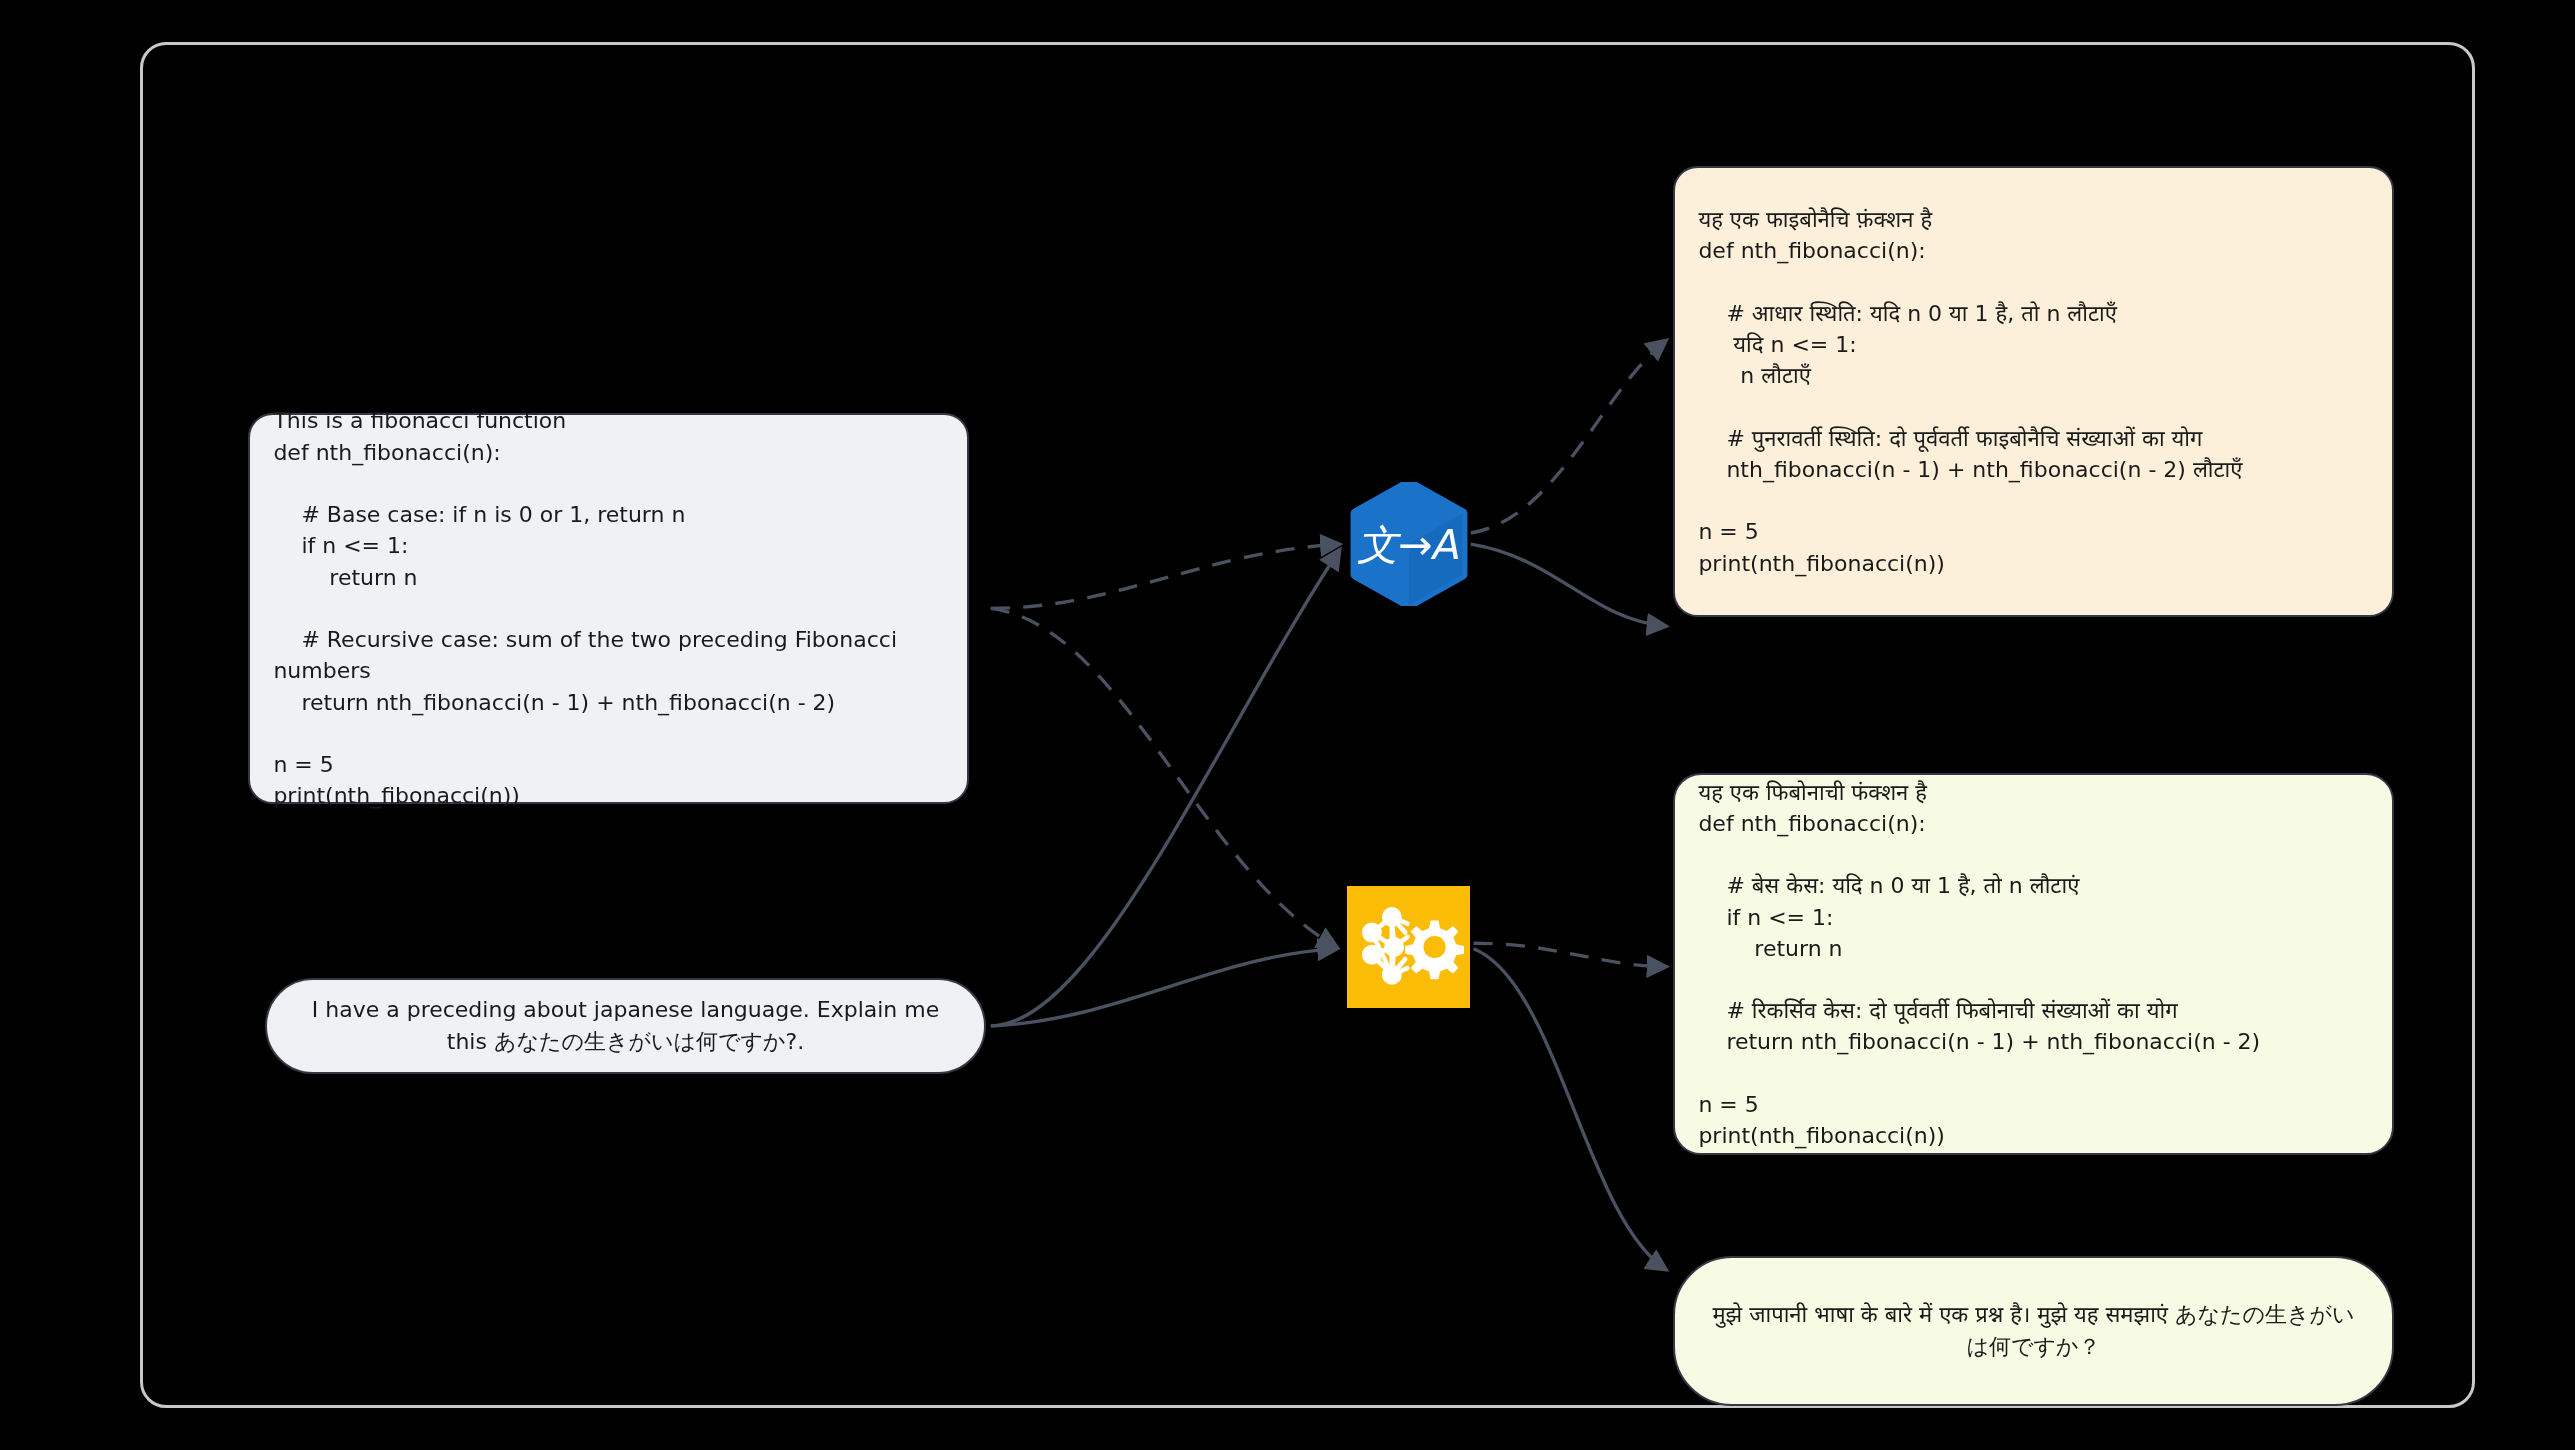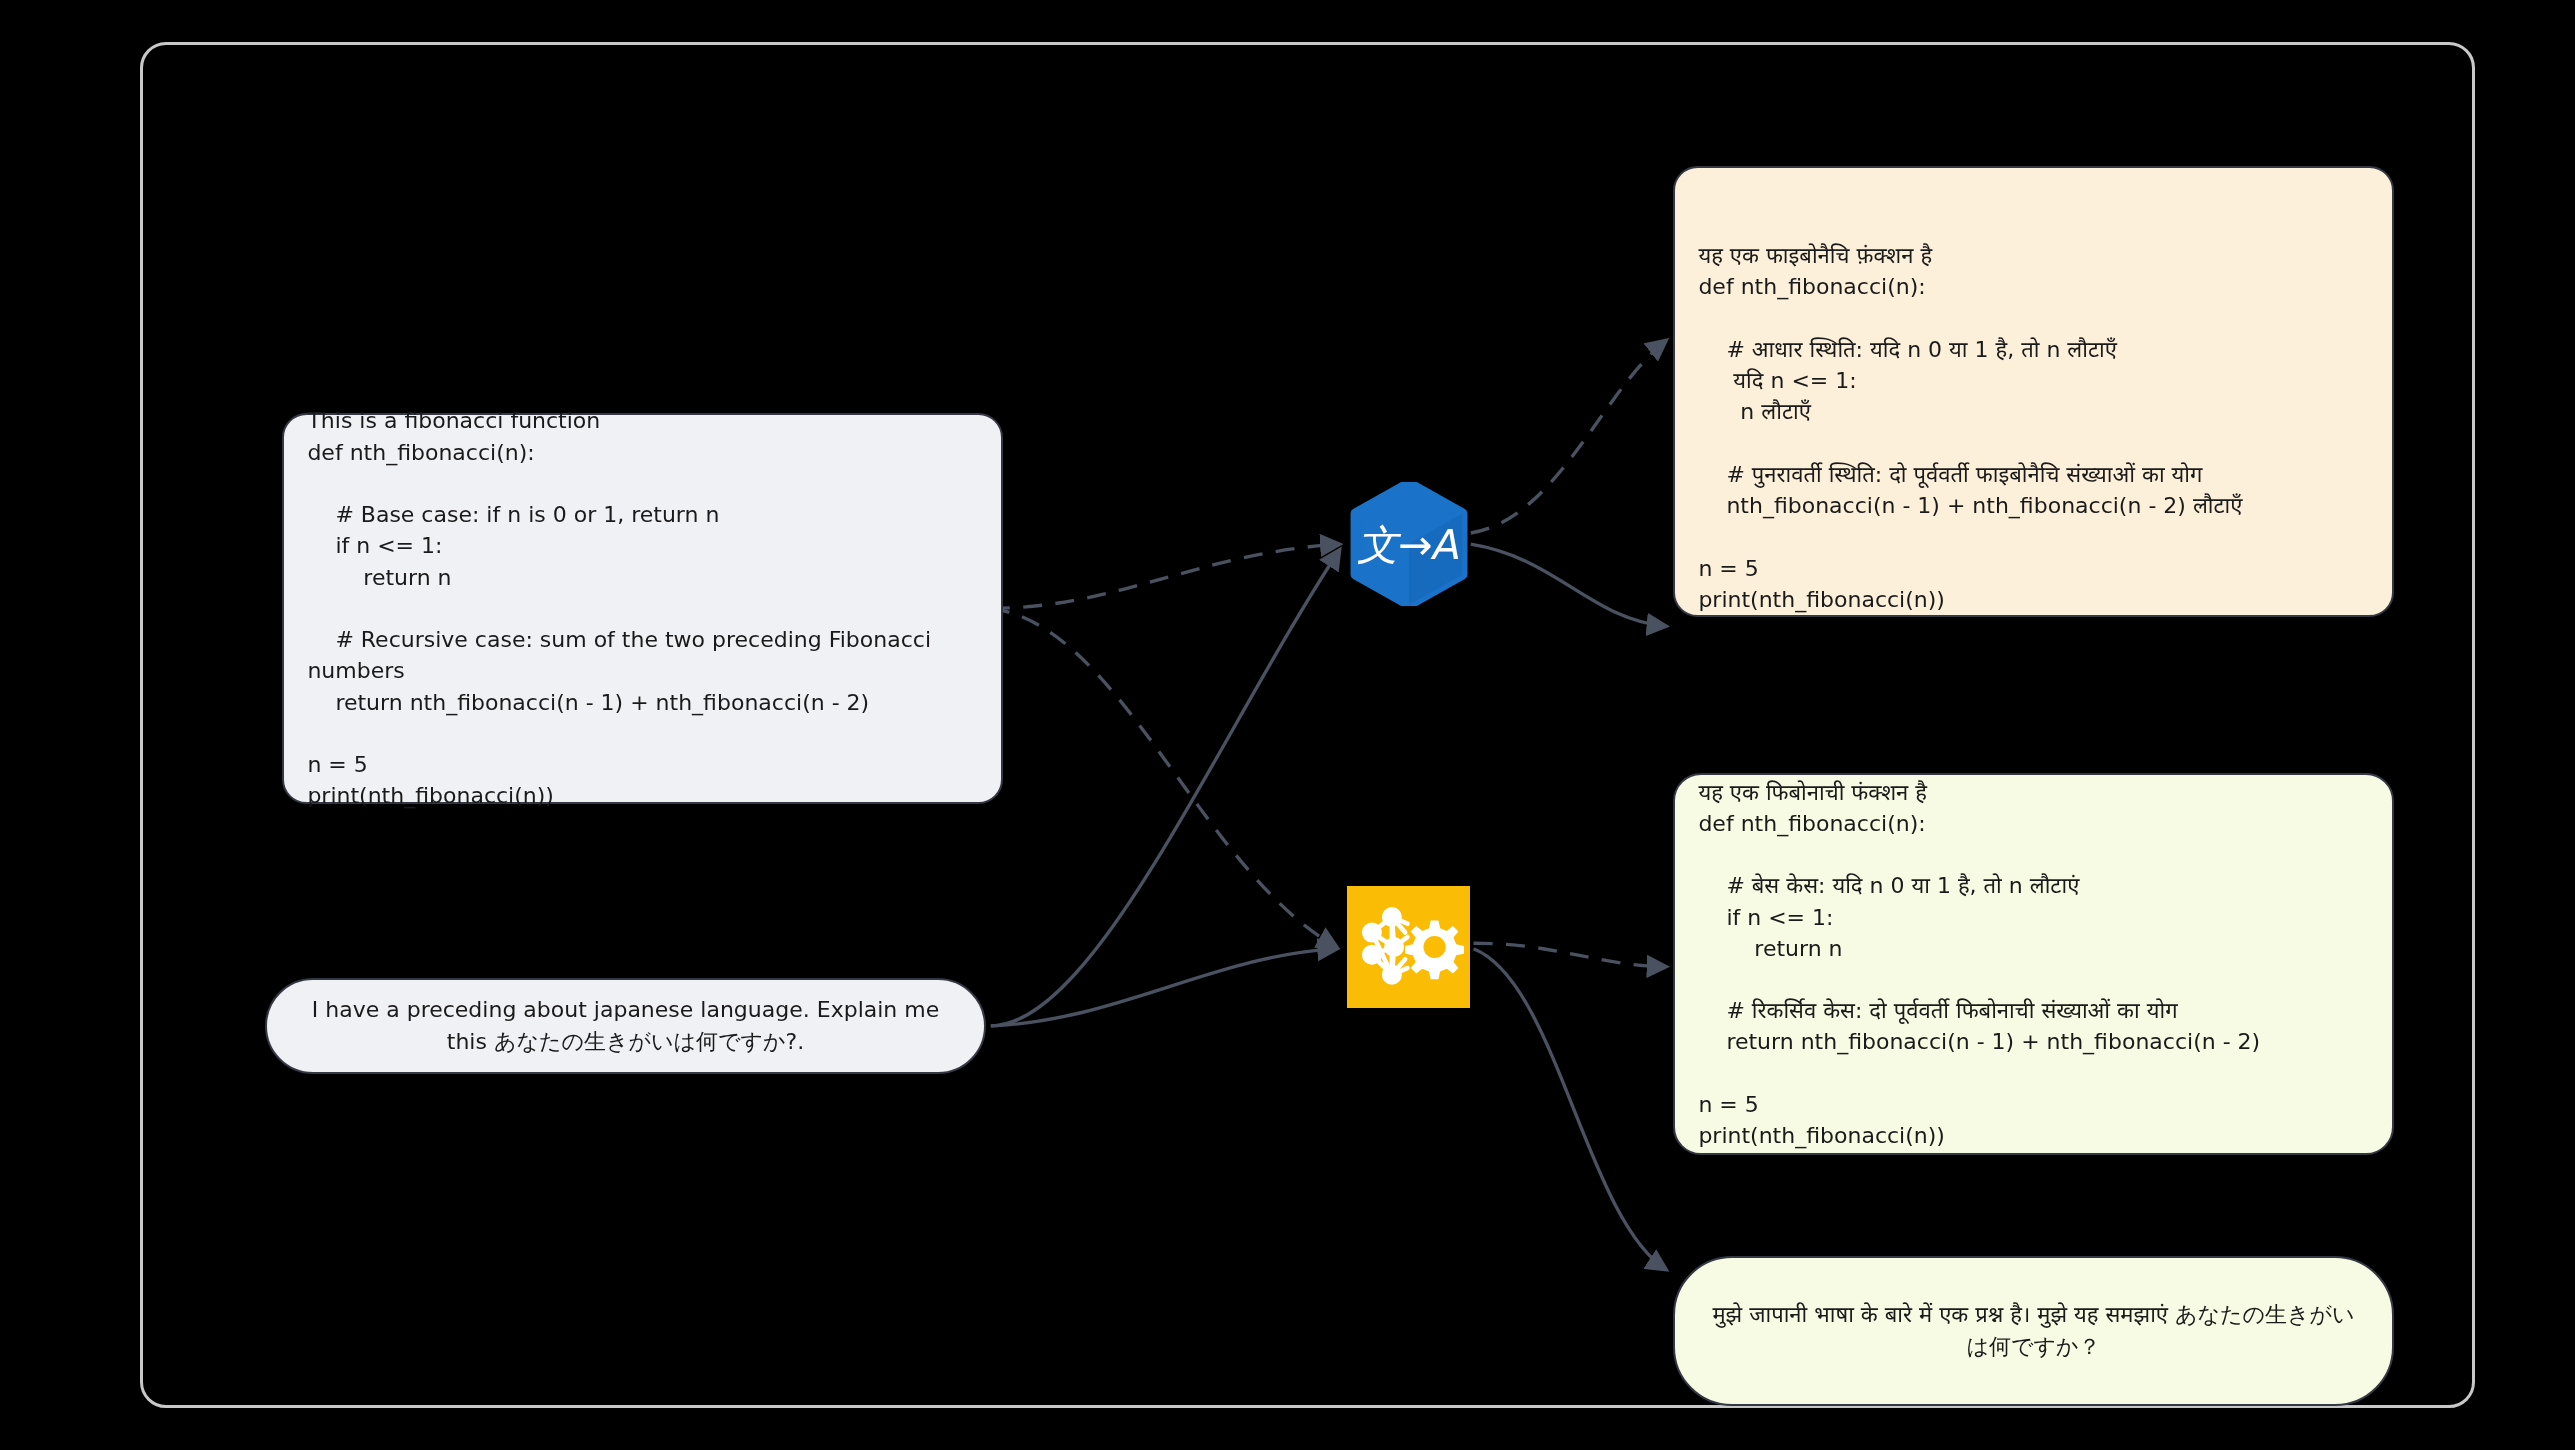--- a/index.html
+++ b/index.html
@@ -10,21 +10,21 @@
   .frame{position:absolute;left:140px;top:42px;width:2335px;height:1366px;
          border:3.9px solid #c8c8c8;border-radius:26px;box-sizing:border-box;}
 
   svg.edges{position:absolute;left:0;top:0;width:2576px;height:1450px;overflow:visible;}
 
   .card{position:absolute;box-sizing:border-box;border:2.8px solid #333844;
         display:flex;align-items:center;}
   .card .txt{width:100%;white-space:pre-wrap;color:#1a1a1a;}
 
   .card-src{background:#f0f1f4;}
-  .card-orange{background:#fdf0da;align-items:flex-end;}
+  .card-orange{background:#fdf0da;}
   .card-green{background:#f7fbe3;}
 
   .code{font-size:22px;line-height:1.42;padding:0 23.4px;text-align:left;}
   .pill{font-size:22px;line-height:1.45;padding:0 29px;text-align:center;}
 
   
   .node{position:absolute;font-style:italic;}
   .hexwrap{width:118px;height:124px;}
   .hexwrap svg{width:100%;height:100%;display:block;}
   .sqwrap{width:123px;height:122px;background:#fabc05;}
@@ -54,21 +54,21 @@
 
     <path d="M2635,955 C2790,930 2870,700 2985,610" fill="none" stroke="#4a5160" stroke-width="6" stroke-dasharray="34 24" marker-end="url(#arrow)"></path>
 
     <path d="M2635,975 C2790,1000 2850,1110 2985,1122" fill="none" stroke="#4a5160" stroke-width="6" marker-end="url(#arrow)"></path>
 
     <path d="M2640,1690 C2790,1690 2860,1730 2985,1732" fill="none" stroke="#4a5160" stroke-width="6" stroke-dasharray="34 24" marker-end="url(#arrow)"></path>
 
     <path d="M2640,1700 C2790,1760 2840,2180 2985,2275" fill="none" stroke="#4a5160" stroke-width="6" marker-end="url(#arrow)"></path>
   </svg>
 
-  <div class="card card-src" style="left:282px;top:413px;width:721px;height:391px;border-radius:24.6px;">
+  <div class="card card-src" style="left:248px;top:413px;width:721px;height:391px;border-radius:24.6px;">
     <div class="txt code">This is a fibonacci function
 def nth_fibonacci(n):
 
     # Base case: if n is 0 or 1, return n
     if n &lt;= 1:
         return n
 
     # Recursive case: sum of the two preceding Fibonacci numbers
     return nth_fibonacci(n - 1) + nth_fibonacci(n - 2)
 

